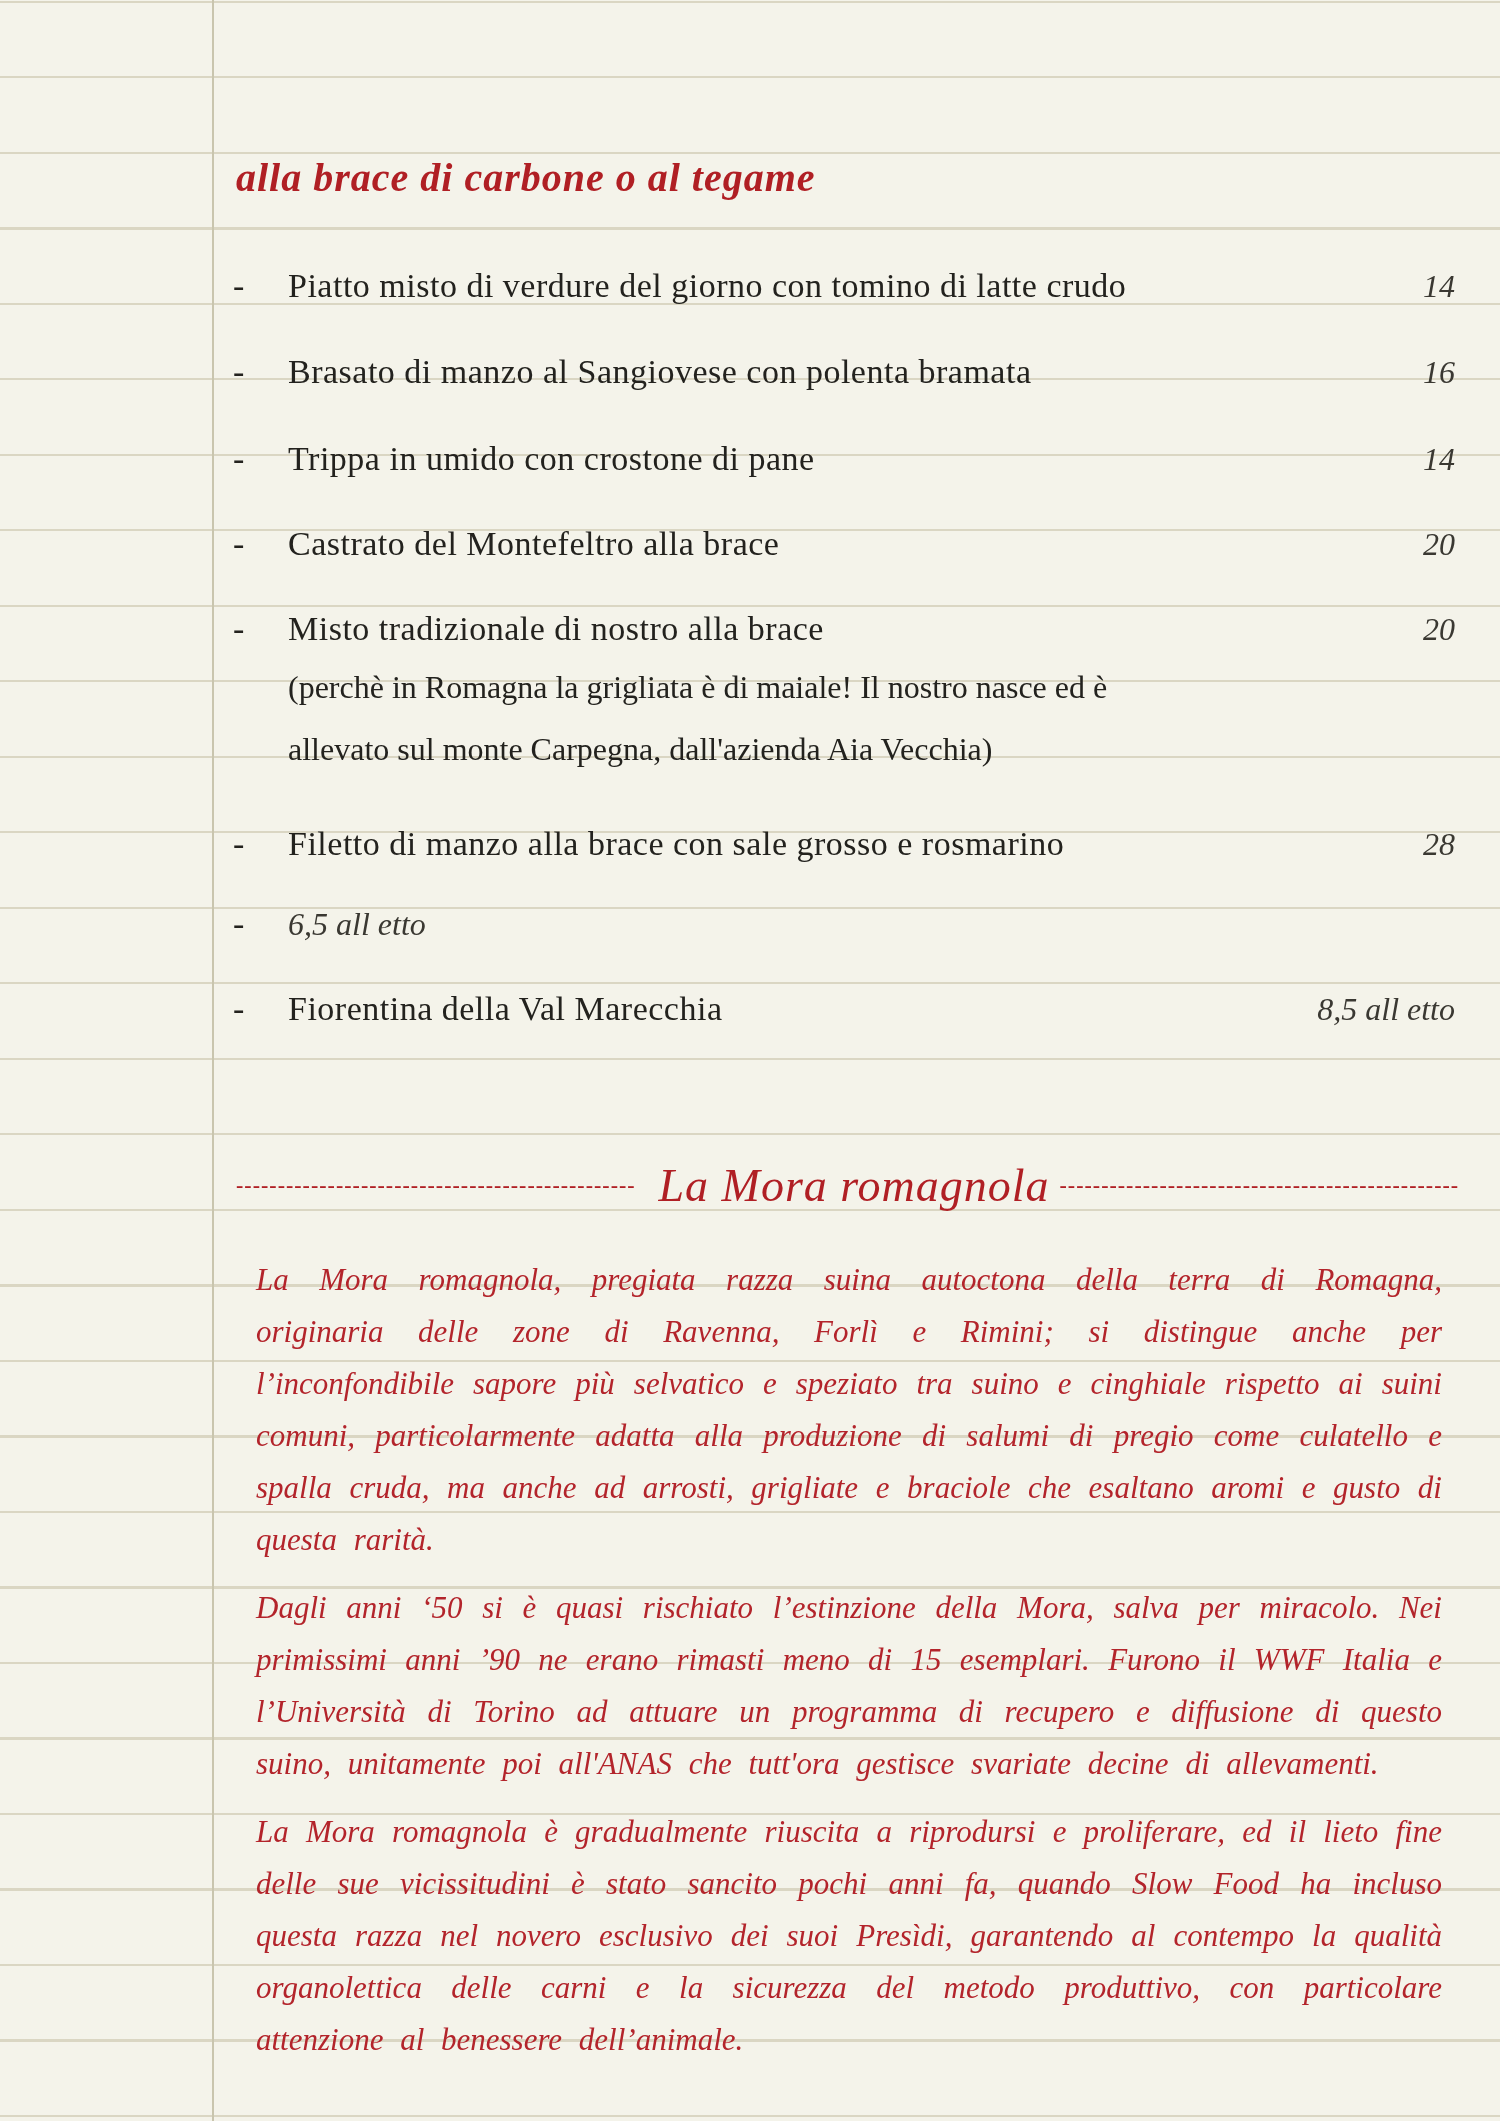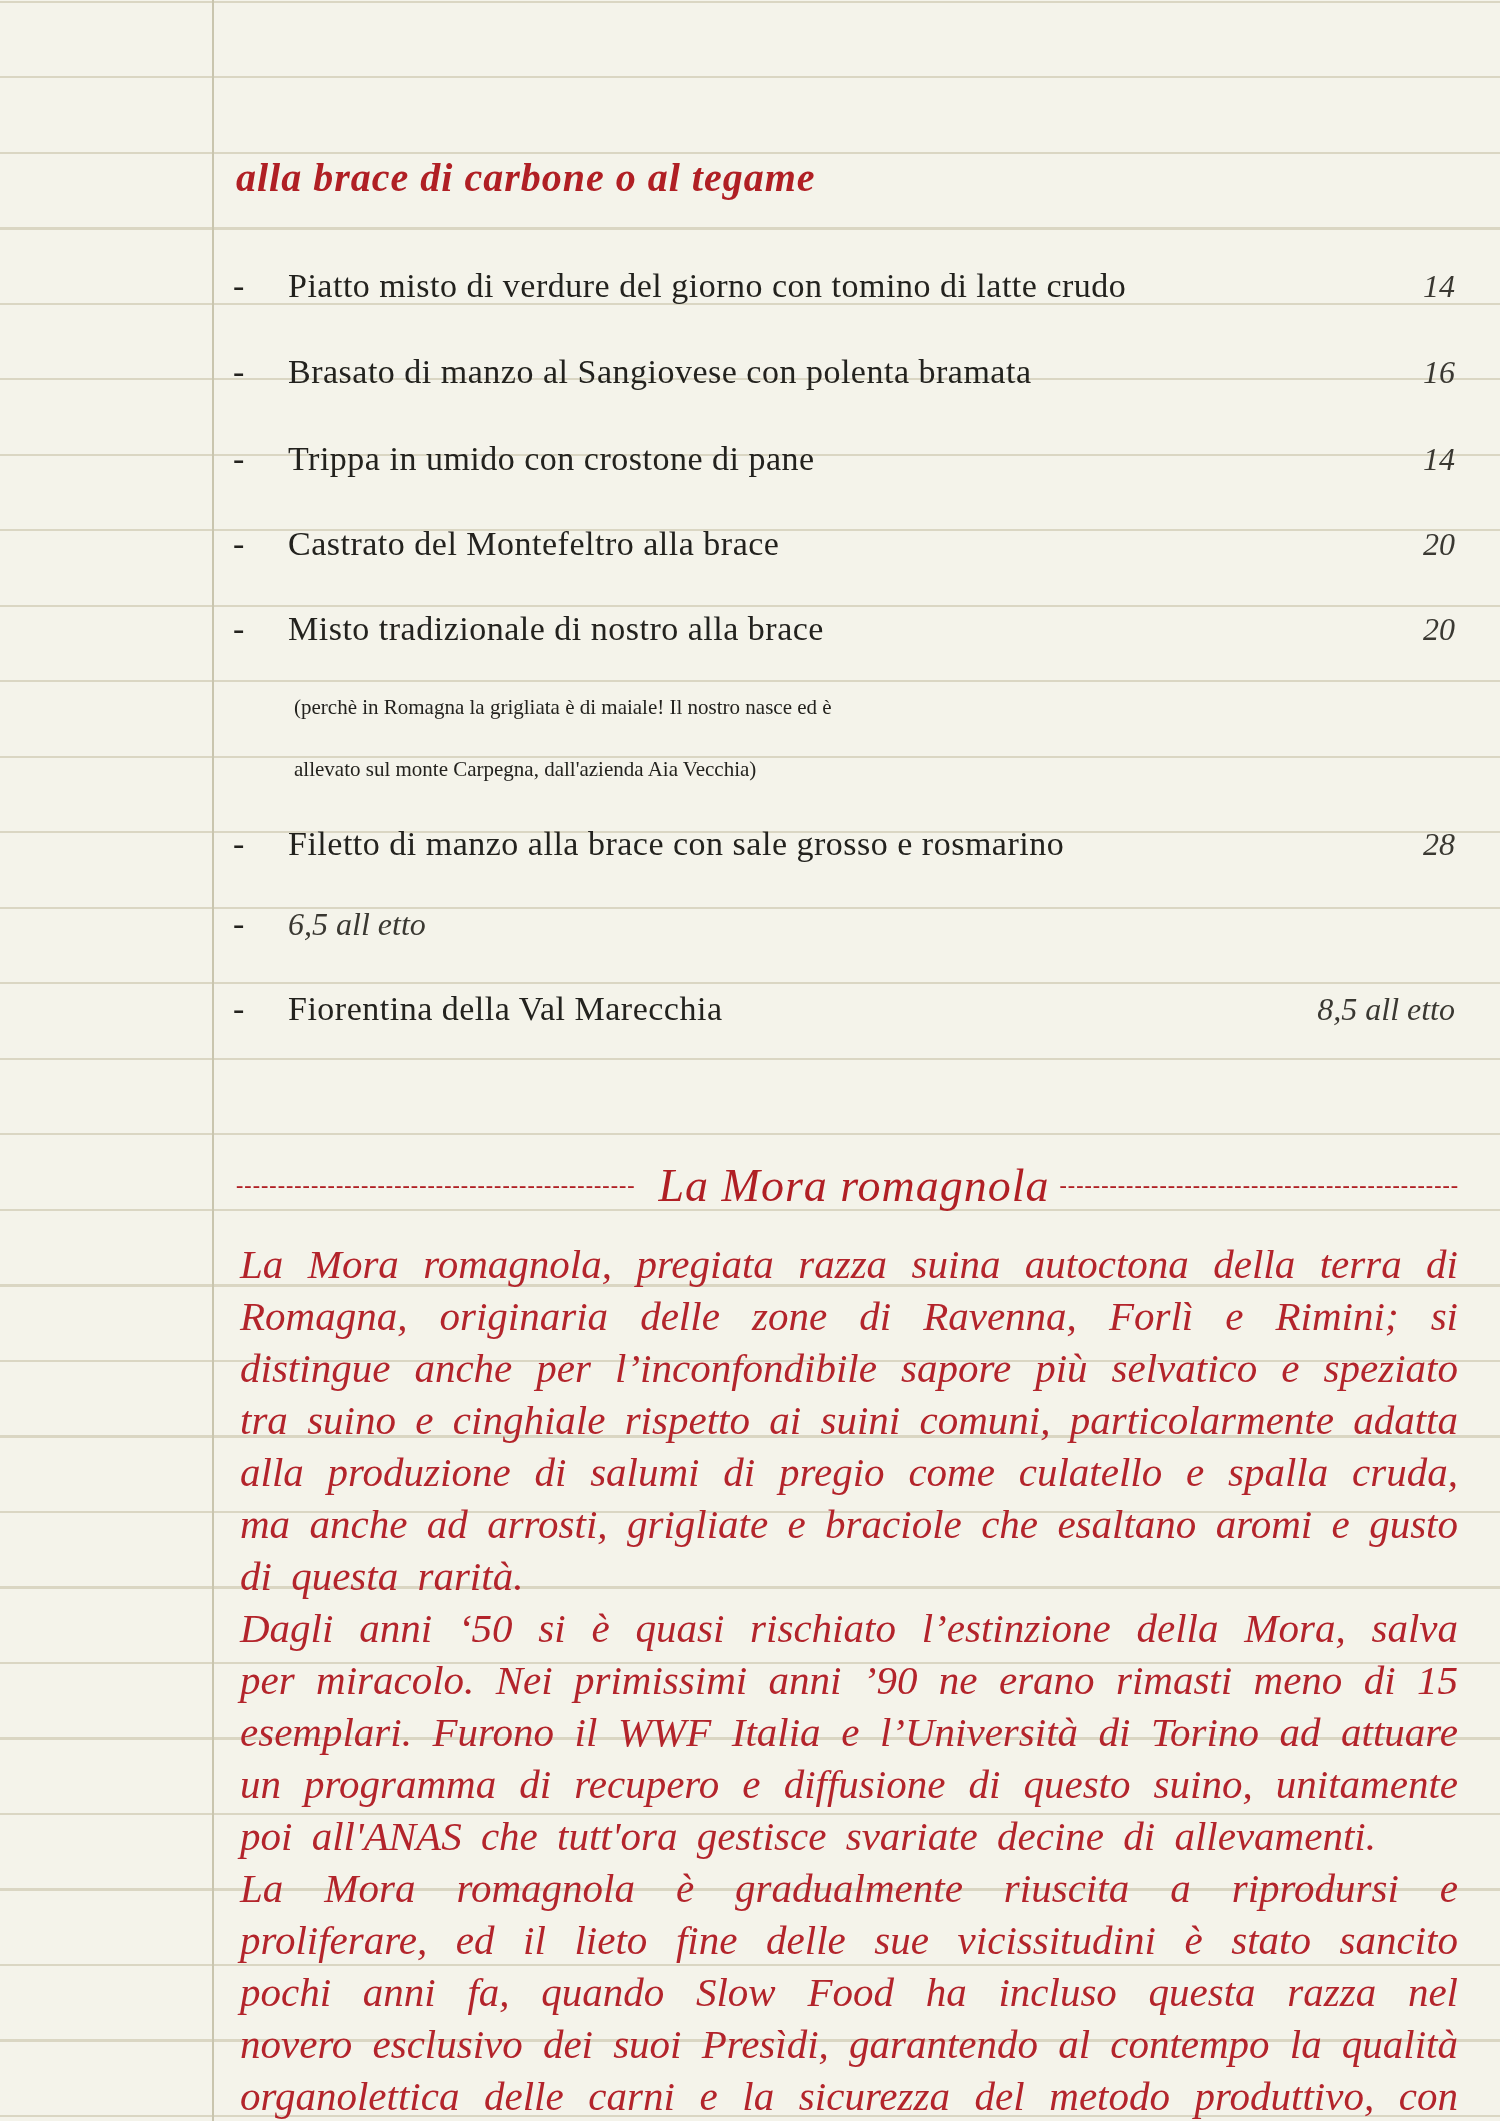--- a/index.html
+++ b/index.html
@@ -45,46 +45,45 @@
     flex:1;
     font-size:34px;color:var(--text-dark,#23221E);
     letter-spacing:0.5px;white-space:nowrap;overflow:hidden;
   }
   .price{
     flex:0 0 auto;white-space:nowrap;
     font-size:32px;font-style:italic;
     color:var(--price-dark,#3A3832);
   }
   .note{
-    position:absolute;left:288px;top:676px;width:1000px;
-    font-size:21px;line-height:62px;
+    position:absolute;left:288px;top:656px;width:1000px;
+    font-size:32px;line-height:62px;
     color:var(--text-dark,#23221E);
-    margin-left:6px;
   }
   .note-line{display:block;}
   .divider{
     position:absolute;left:236px;right:28px;top:1148px;height:74px;
     display:flex;align-items:center;gap:10px;
     color:var(--accent-red,#B01F24);
   }
   .dash-run{
     flex:1;overflow:hidden;white-space:nowrap;
     font-size:22px;letter-spacing:1px;font-weight:bold;
   }
   .divider-label{
     flex:0 0 auto;
     font-size:46px;font-style:italic;font-weight:normal;letter-spacing:1px;
   }
   .article{
     position:absolute;left:240px;top:1238px;width:1218px;
   }
   .article p{
-    margin:0;text-align:justify;
+    margin:16px;text-align:justify;
     font-style:italic;
-    font-size:41px;line-height:52px;word-spacing:9px;
+    font-size:31px;line-height:52px;word-spacing:9px;
     color:var(--article-red,#B3242B);
   }
 </style>
 </head>
 <body>
 
 <div class="page">
   <div class="margin-line"></div>
 
   <div class="subtitle">alla brace di carbone o al tegame</div>

